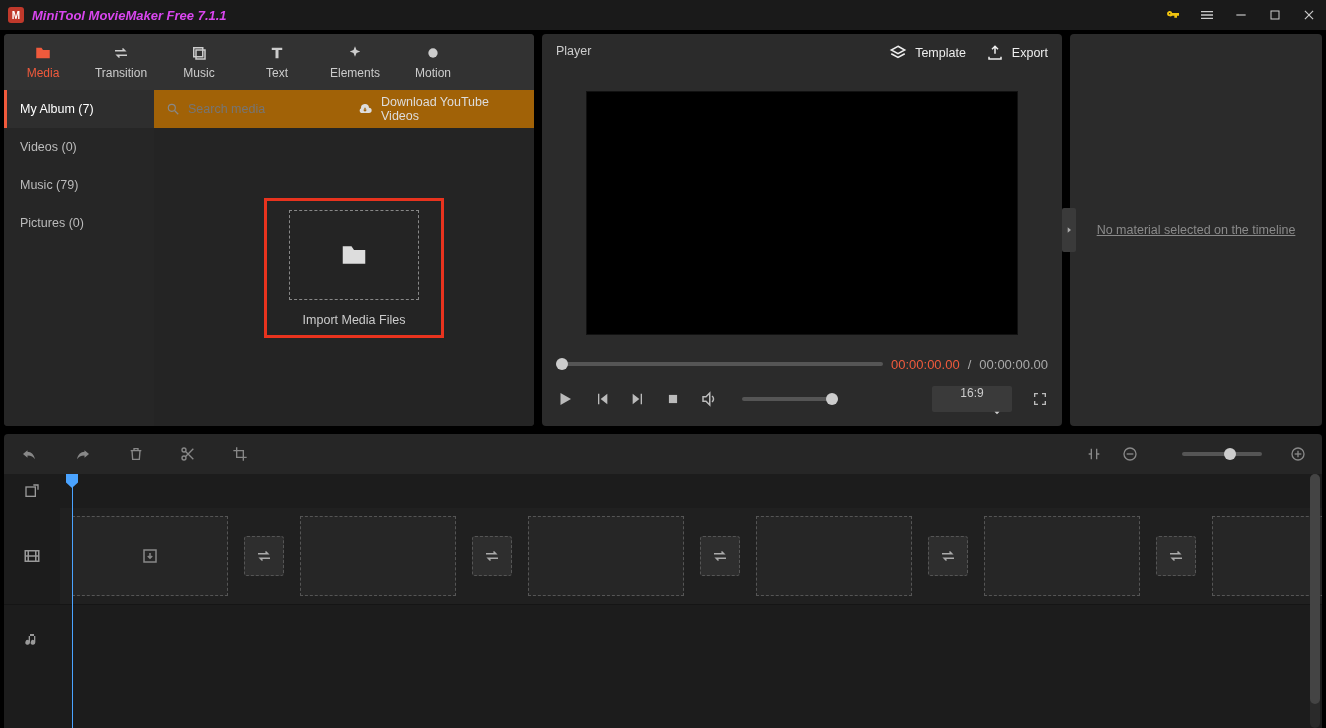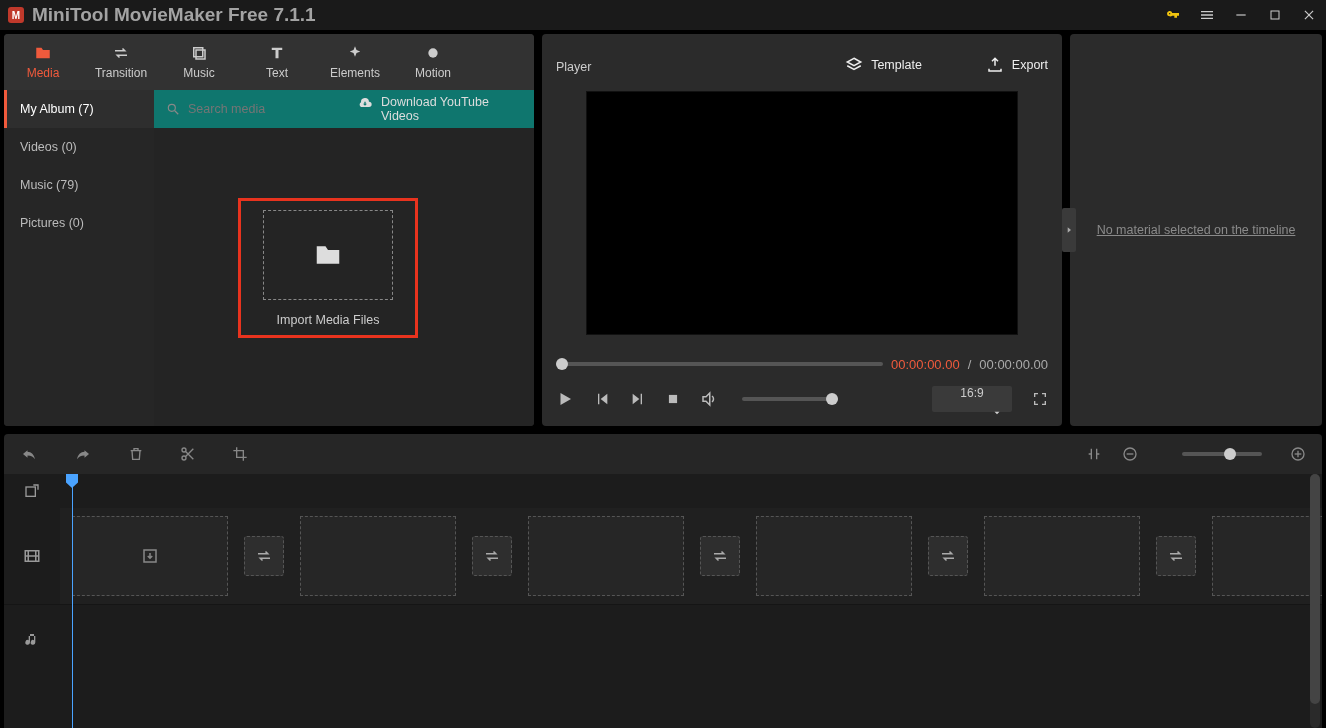--- a/index.html
+++ b/index.html
@@ -2,55 +2,55 @@
 <html><head>
 <meta charset="utf-8">
 <style>
   * { box-sizing: border-box; margin: 0; padding: 0; font-family: "Segoe UI", Arial, sans-serif; user-select: none; }
   body { background: #000; width: 1326px; height: 728px; overflow: hidden; color: #ccc; font-size: 13px; }
 
   
   .titlebar { height: 30px; background: #1a1a1a; display: flex; align-items: center; padding: 0 0 0 8px; }
   .titlebar .logo { width:16px; height:16px; background:#c0392b; border-radius:3px; display:flex; align-items:center; justify-content:center; margin-right:8px; }
   .titlebar .logo span { color:#fff; font-size:10px; font-weight:bold; }
-  .titlebar .title { color:#a3a3a3; font-weight:600; font-size:19px; flex:0 0 auto; }
+  .titlebar .title { color:#d946ef; font-weight:600; font-size:13px; flex:0 0 auto;font-style:italic; }
   .titlebar .spacer { flex:1; }
   .titlebar .win-btn { width:34px; height:30px; display:flex; align-items:center; justify-content:center; cursor:pointer; color:#ccc; }
   .titlebar .key-icon { color:#f1c40f; }
 
   .main-row { display:flex; height:400px; background:#000; padding:4px; gap:8px; }
 
   
   .left-panel { width:530px; background:#2b2b2b; border-radius:4px; display:flex; flex-direction:column; overflow:hidden; }
   .tabstrip { display:flex; background:#323232; height:56px; }
   .tab { flex:0 0 auto; width:78px; display:flex; flex-direction:column; align-items:center; justify-content:center; gap:4px; color:#ccc; cursor:pointer; }
   .tab.active { color:#f05a3c; }
   .tab .ticon { font-size:16px; height:18px; display:flex; align-items:center; }
   .tab .tlabel { font-size:12px; }
 
   .left-body { display:flex; flex:1; background:#222; }
   .media-cats { width:150px; background:#262626; display:flex; flex-direction:column; }
   .cat { height:38px; display:flex; align-items:center; padding-left:16px; color:#bbb; cursor:pointer; font-size:12.5px; }
   .cat.active { border-left:3px solid #f05a3c; background:#2e2e2e; color:#fff; padding-left:13px; }
 
   .media-main { flex:1; background:#242424; display:flex; flex-direction:column; }
-  .search-row { height:38px; display:flex; align-items:center; padding:0 12px; background:#0f766e; gap:8px; }
+  .search-row { height:38px; display:flex; align-items:center; padding:0 12px; background:#a16207; gap:8px; }
   .search-row .sicon { color:#888; }
   .search-row input { flex:0 0 120px; background:transparent; border:none; color:#ccc; font-size:12.5px; outline:none; }
-  .search-row .ytlink { margin-left:auto; display:flex; gap:8px; color:#ddd; cursor:pointer; font-size:12.5px; }
+  .search-row .ytlink { margin-left:auto; display:flex; align-items:center; gap:8px; color:#ddd; cursor:pointer; font-size:12.5px; }
 
   .import-area { flex:1; position:relative; }
-  .import-box { position:absolute; left:84px; top:70px; width:180px; height:140px; border:3px solid #e8331e; display:flex; flex-direction:column; align-items:center; justify-content:center; gap:13px; cursor:pointer; }
+  .import-box { position:absolute; left:110px; top:70px; width:180px; height:140px; border:3px solid #e8331e; display:flex; flex-direction:column; align-items:center; justify-content:center; gap:13px; cursor:pointer; }
   .import-dash { width:130px; height:90px; border:1px dashed #888; display:flex; align-items:center; justify-content:center; }
   .import-dash .foldicon { color:#ddd; font-size:26px; }
   .import-label { color:#ccc; font-size:12.5px; }
 
   
   .player-panel { width:520px; background:#2b2b2b; border-radius:4px; display:flex; flex-direction:column; padding:10px 14px; }
-  .player-header { display:flex; align-items:flex-end; height:30px;gap:44px; }
+  .player-header { display:flex; align-items:flex-start; height:30px; }
   .player-header .label { color:#ccc; font-size:12.5px; }
   .player-header .spacer { flex:1; }
   .player-action { display:flex; align-items:center; gap:8px; color:#eee; cursor:pointer; font-size:12.5px; margin-left:20px; }
 
   .video-box { flex:1; display:flex; align-items:center; justify-content:center; margin:6px 0; }
   .video-screen { width:430px; height:242px; background:#000; box-shadow:0 0 0 1px #111; }
 
   .timebar { display:flex; align-items:center; gap:8px; height:24px; }
   .timebar .track { flex:1; height:4px; background:#555; border-radius:2px; position:relative; }
   .timebar .thumb { position:absolute; left:0; top:-4px; width:12px; height:12px; background:#ccc; border-radius:50%; }

